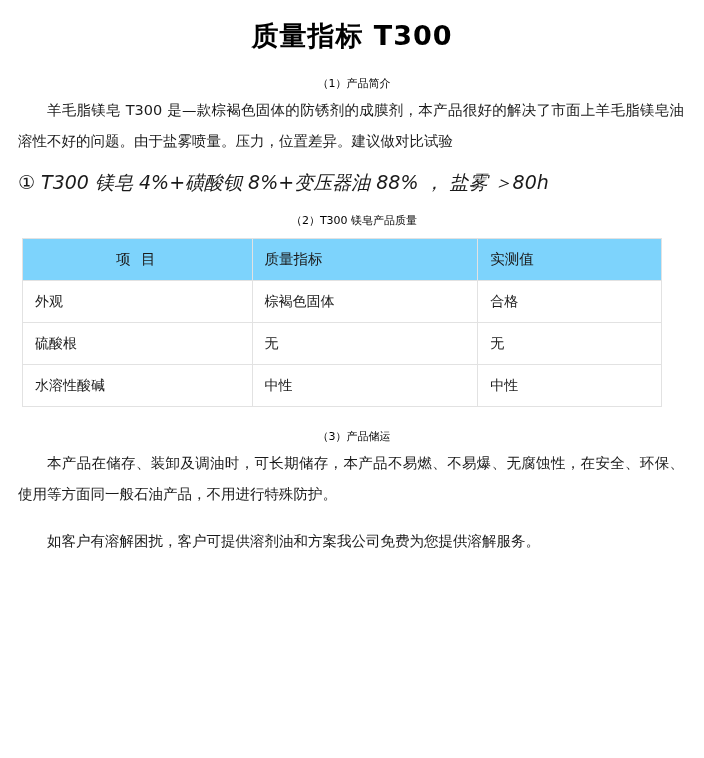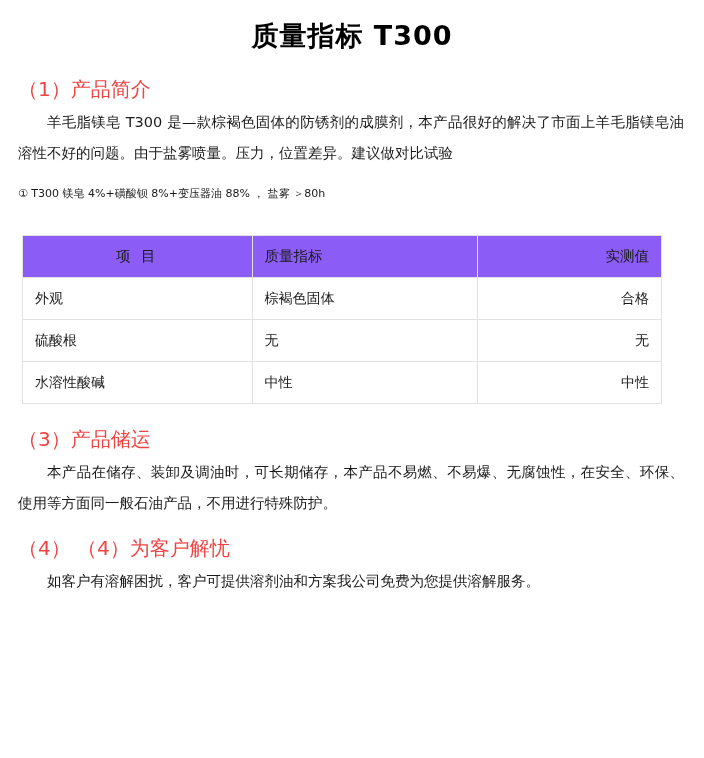--- a/index.html
+++ b/index.html
@@ -23,98 +23,101 @@
   }
   .doc-title {
     text-align: center;
     font-size: 27px;
     font-weight: 700;
     letter-spacing: 1px;
     margin: 18px 0 22px 0;
     color: #000;
   }
   .section-heading {
-    font-size: 20px;
+    font-size: 11px;
     margin: 0 0 4px 0;
     padding-left: 4px;
-    color: #ef4444;
+    color: #000000;
+    text-align: center;
   }
   .para {
     font-size: 14.5px;
     line-height: 31px;
     text-indent: 2em;
     margin: 0;
     padding: 0 6px 0 4px;
     text-align: justify;
     color: #1a1a1a;
   }
   .spacer-sm { height: 10px; }
   .spacer-md { height: 16px; }
   .spacer-lg { height: 22px; }
 
   .bullet-line {
-    font-size: 11px;
+    font-size: 19px;
     line-height: 30px;
     padding-left: 4px;
     margin: 0;
     color: #1a1a1a;
+    font-style: italic;
   }
 
   table.quality {
     border-collapse: collapse;
     width: 640px;
     margin: 10px 0 0 8px;
     font-size: 14px;
   }
   table.quality th,
   table.quality td {
     border: 1px solid #e2e2e2;
     height: 41px;
     padding: 0 12px;
     font-weight: normal;
     color: #1a1a1a;
   }
   table.quality thead th {
-    background: #8b5cf6;
+    background: #7dd3fc;
     font-size: 14.5px;
   }
   table.quality th.col-item,
   table.quality td.col-item {
     width: 232px;
     text-align: left;
   }
   table.quality th.col-spec,
   table.quality td.col-spec {
     width: 228px;
     text-align: left;
   }
   table.quality th.col-measured,
   table.quality td.col-measured {
     width: 180px;
-    text-align: right;
+    text-align: left;
   }
   table.quality thead th.col-item {
     text-align: center;
     letter-spacing: 3px;
   }
 </style>
 </head>
 <body>
 
 <div class="page">
 
   <h1 class="doc-title">质量指标 T300</h1>
 
   <div class="section-heading">（1）产品简介</div>
   <p class="para">羊毛脂镁皂 T300 是—款棕褐色固体的防锈剂的成膜剂，本产品很好的解决了市面上羊毛脂镁皂油溶性不好的问题。由于盐雾喷量。压力，位置差异。建议做对比试验</p>
   <div class="spacer-sm"></div>
   <p class="bullet-line">① T300 镁皂 4%+磺酸钡 8%+变压器油 88% ， 盐雾 ＞80h</p>
 
   <div class="spacer-md"></div>
 
+  <div class="section-heading">（2）T300 镁皂产品质量</div>
 
   <table class="quality">
     <thead>
       <tr>
         <th class="col-item">项 目</th>
         <th class="col-spec">质量指标</th>
         <th class="col-measured">实测值</th>
       </tr>
     </thead>
     <tbody>
@@ -136,16 +139,15 @@
     </tbody>
   </table>
 
   <div class="spacer-lg"></div>
 
   <div class="section-heading">（3）产品储运</div>
   <p class="para">本产品在储存、装卸及调油时，可长期储存，本产品不易燃、不易爆、无腐蚀性，在安全、环保、使用等方面同一般石油产品，不用进行特殊防护。</p>
 
   <div class="spacer-md"></div>
 
-  <div class="section-heading">（4） （4）为客户解忧</div>
   <p class="para">如客户有溶解困扰，客户可提供溶剂油和方案我公司免费为您提供溶解服务。</p>
 
 </div>
 
 </body></html>

